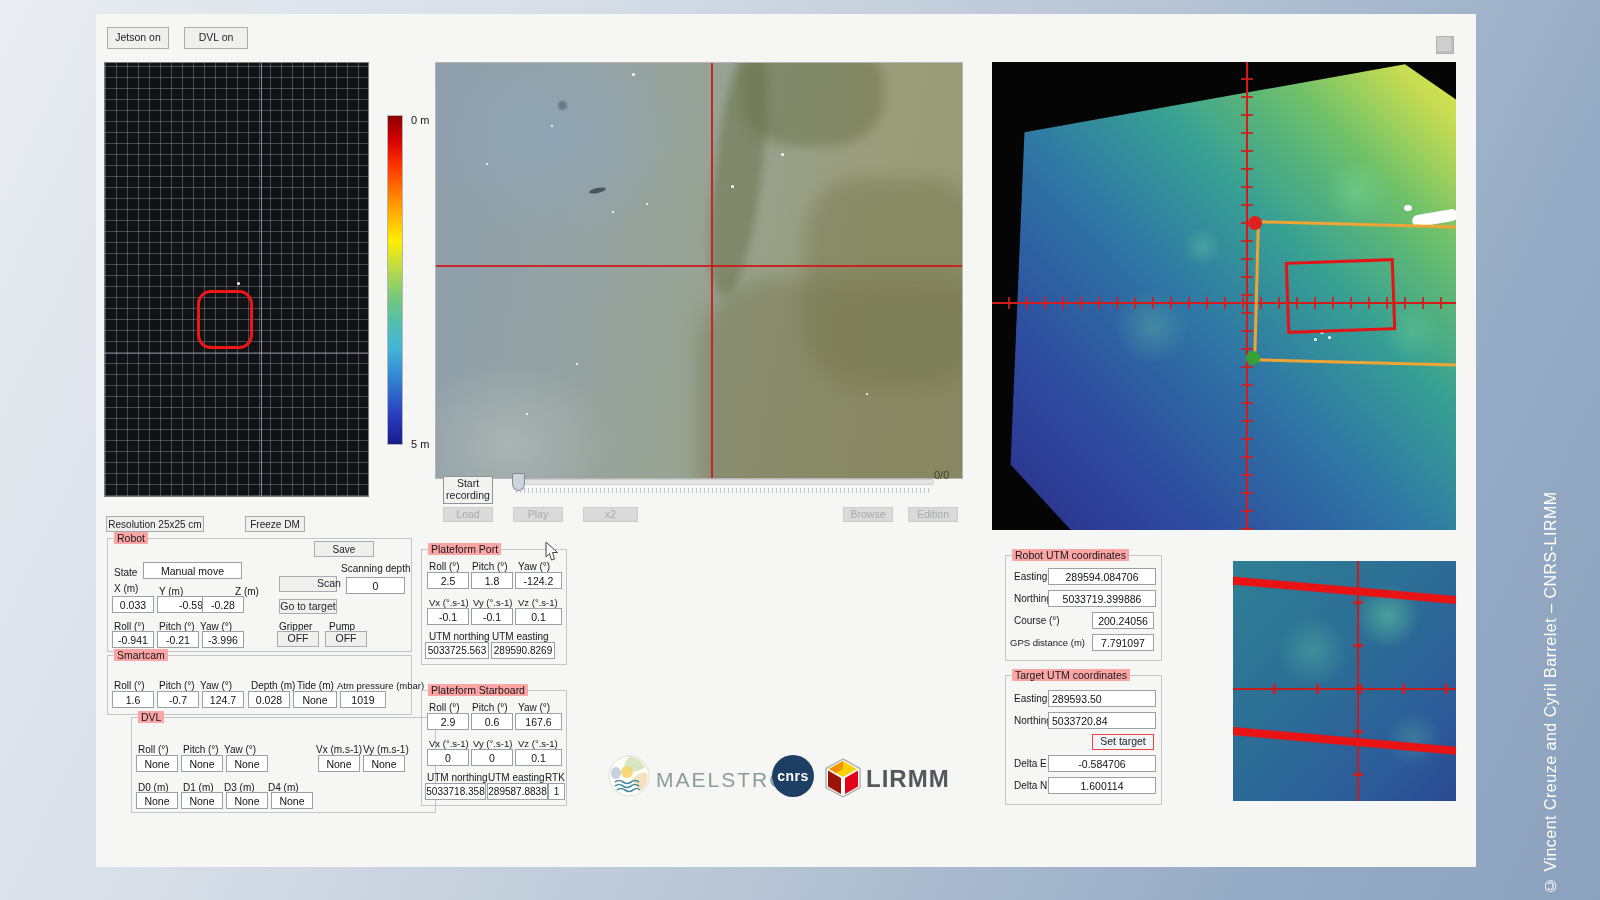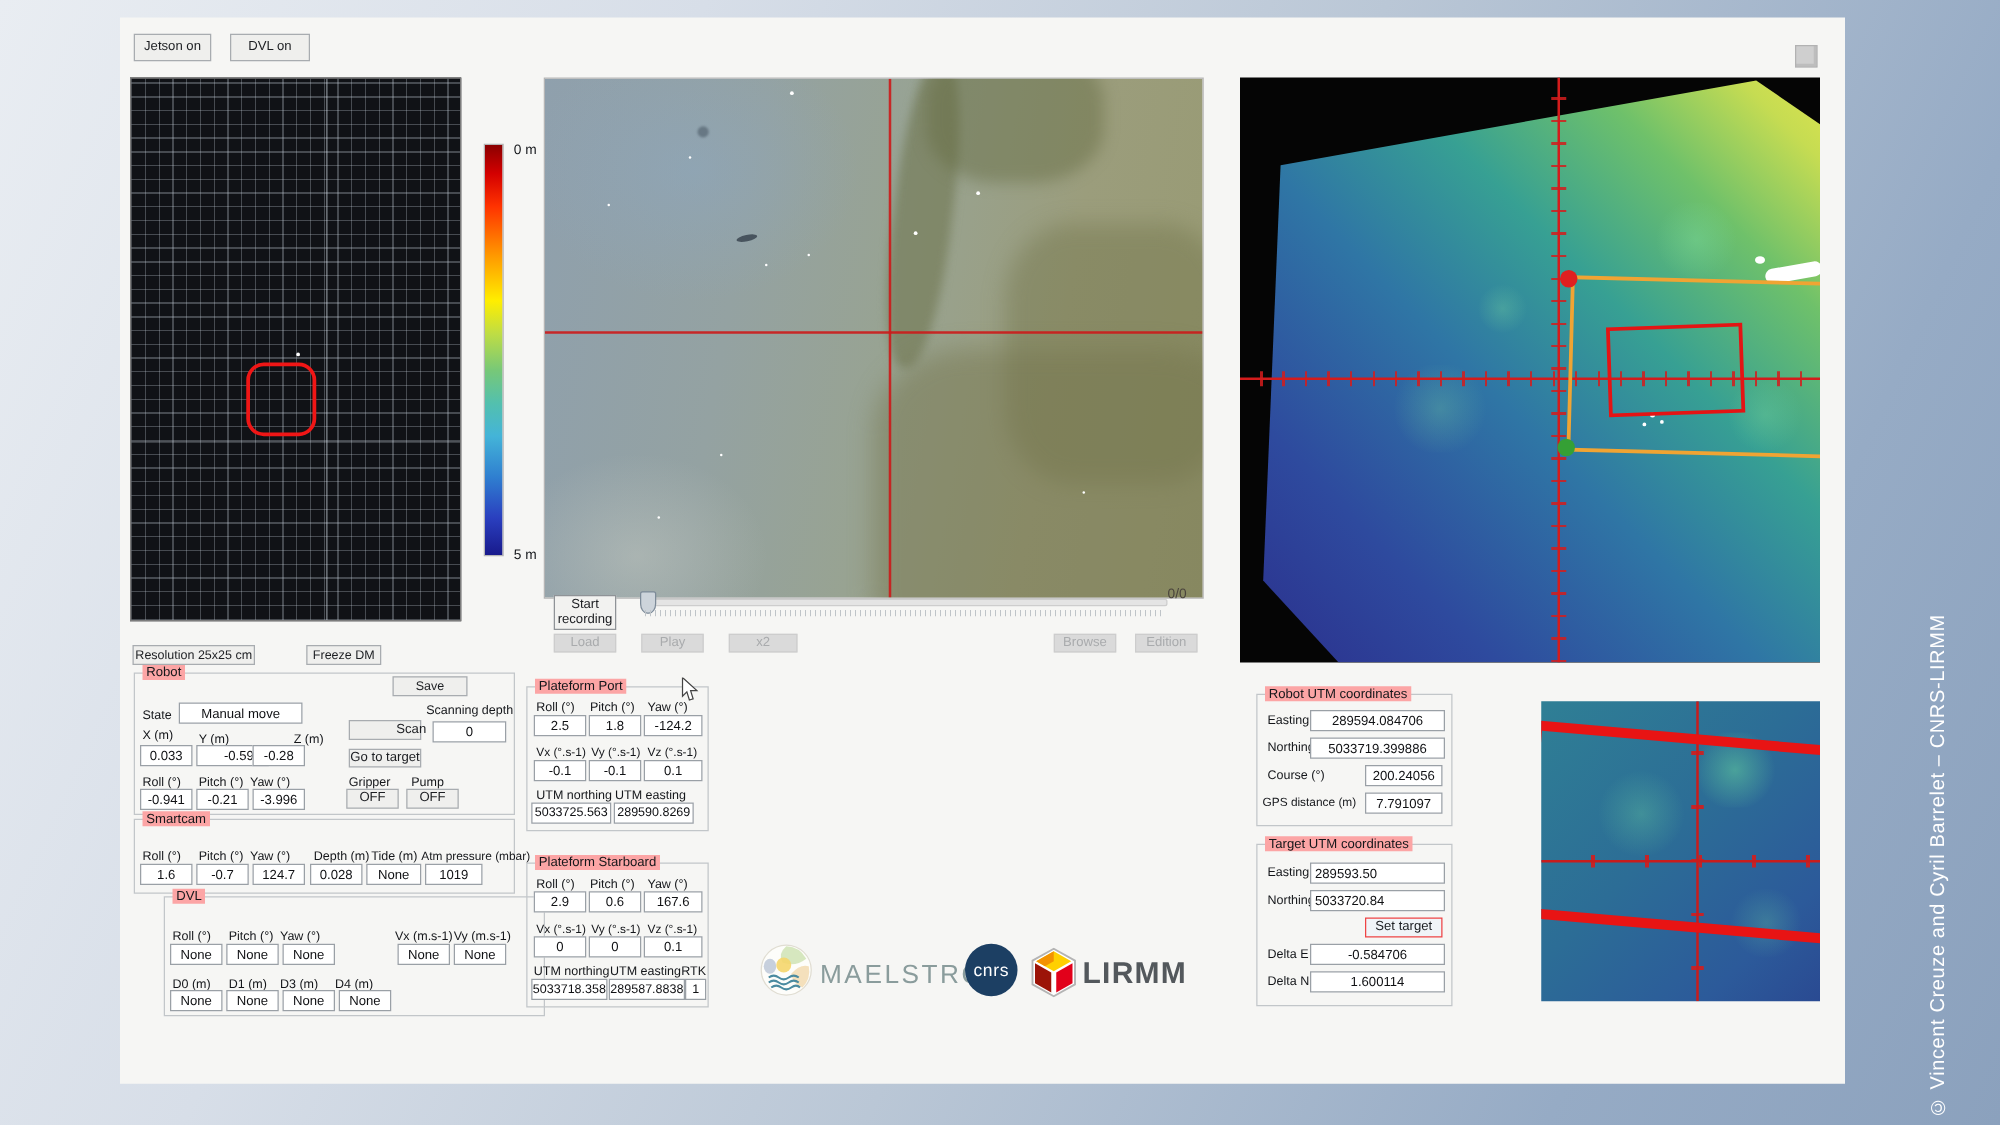--- a/index.html
+++ b/index.html
@@ -195,21 +195,21 @@
         <path d="M21 2 a19 19 0 0 1 16 10 q-9 7 -19 3 q-4 -7 3 -13z" fill="#cfe3b4" opacity="0.85"></path>
         <path d="M39 18 a19 19 0 0 1 -5 17 q-8 -3 -9 -11 q7 -8 14 -6z" fill="#f3ddb5" opacity="0.9"></path>
         <ellipse cx="8" cy="18" rx="5" ry="6" fill="#b9c4d6" opacity="0.8"></ellipse>
         <circle cx="19" cy="17" r="6" fill="#f5d66b" opacity="0.9"></circle>
         <path d="M7 27 q4 -3 8 0 t8 0 t8 0" stroke="#4b8ba0" fill="none" stroke-width="1.6"></path>
         <path d="M7 31 q4 -3 8 0 t8 0 t8 0" stroke="#4b8ba0" fill="none" stroke-width="1.6"></path>
         <path d="M9 35 q4 -3 8 0 t8 0 t7 0" stroke="#4b8ba0" fill="none" stroke-width="1.6"></path>
       </svg>
       <div class="lbl" style="left:560px;top:754px;font-size:21px;letter-spacing:2px;color:#8a9c9c;">MAELSTROM</div>
       <div style="position:absolute;left:676px;top:741px;width:42px;height:42px;border-radius:50%;background:#1c3f63;display:flex;align-items:center;justify-content:center;">
-        <span style="color:#fff;font-size:14px;font-weight:normal;letter-spacing:.5px;">cnrs</span>
+        <span style="color:#fff;font-size:14px;font-weight:bold;letter-spacing:.5px;">cnrs</span>
       </div>
       <svg style="position:absolute;left:728px;top:744px;" width="38" height="40" viewBox="0 0 38 40">
         <polygon points="19,1 36,10.5 36,29.5 19,39 2,29.5 2,10.5" fill="#fff" stroke="#b4b4b4" stroke-width="1.5"></polygon>
         <polygon points="19,3 33,11 19,19 5,11" fill="#ffd000"></polygon>
         <polygon points="19,3 5,11 12,15 19,11" fill="#f39200"></polygon>
         <polygon points="4,12.5 17,20 17,36 4,28.5" fill="#9c1408"></polygon>
         <polygon points="34,12.5 21,20 21,36 34,28.5" fill="#e2001a"></polygon>
       </svg>
       <div class="lbl" style="left:770px;top:751px;font-size:24px;font-weight:bold;letter-spacing:1px;color:#53585c;">LIRMM</div>
     </div>

